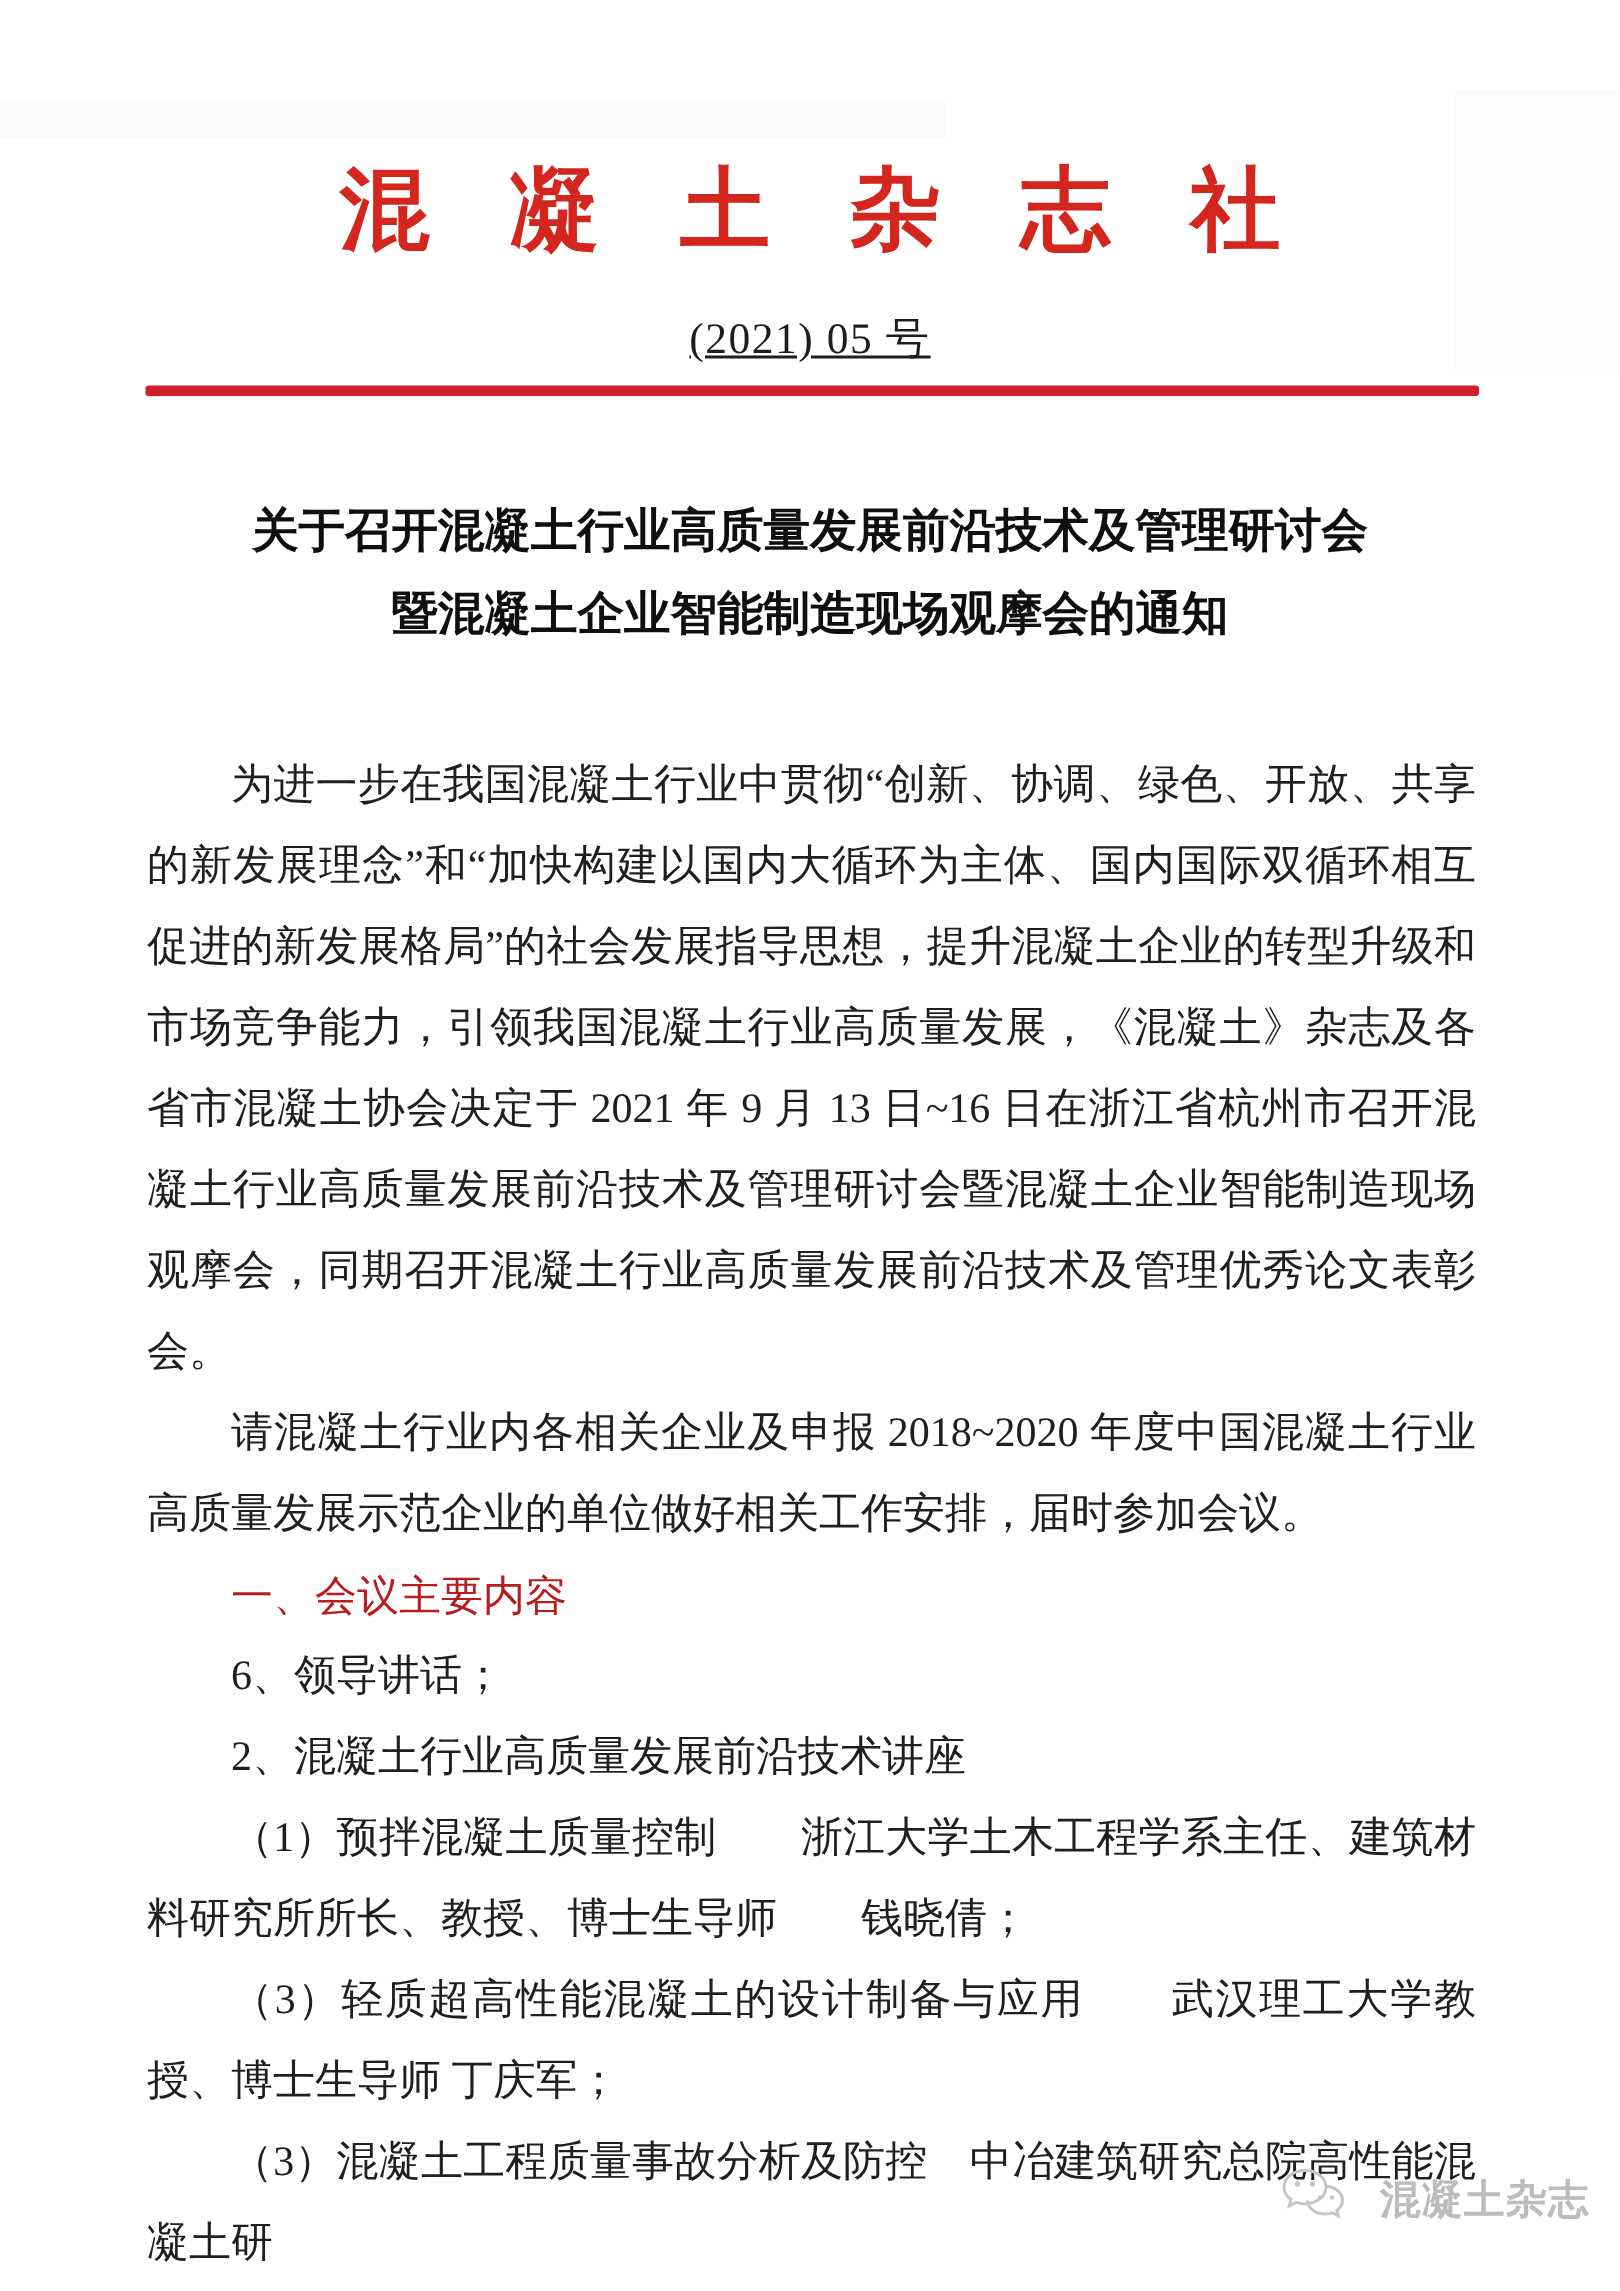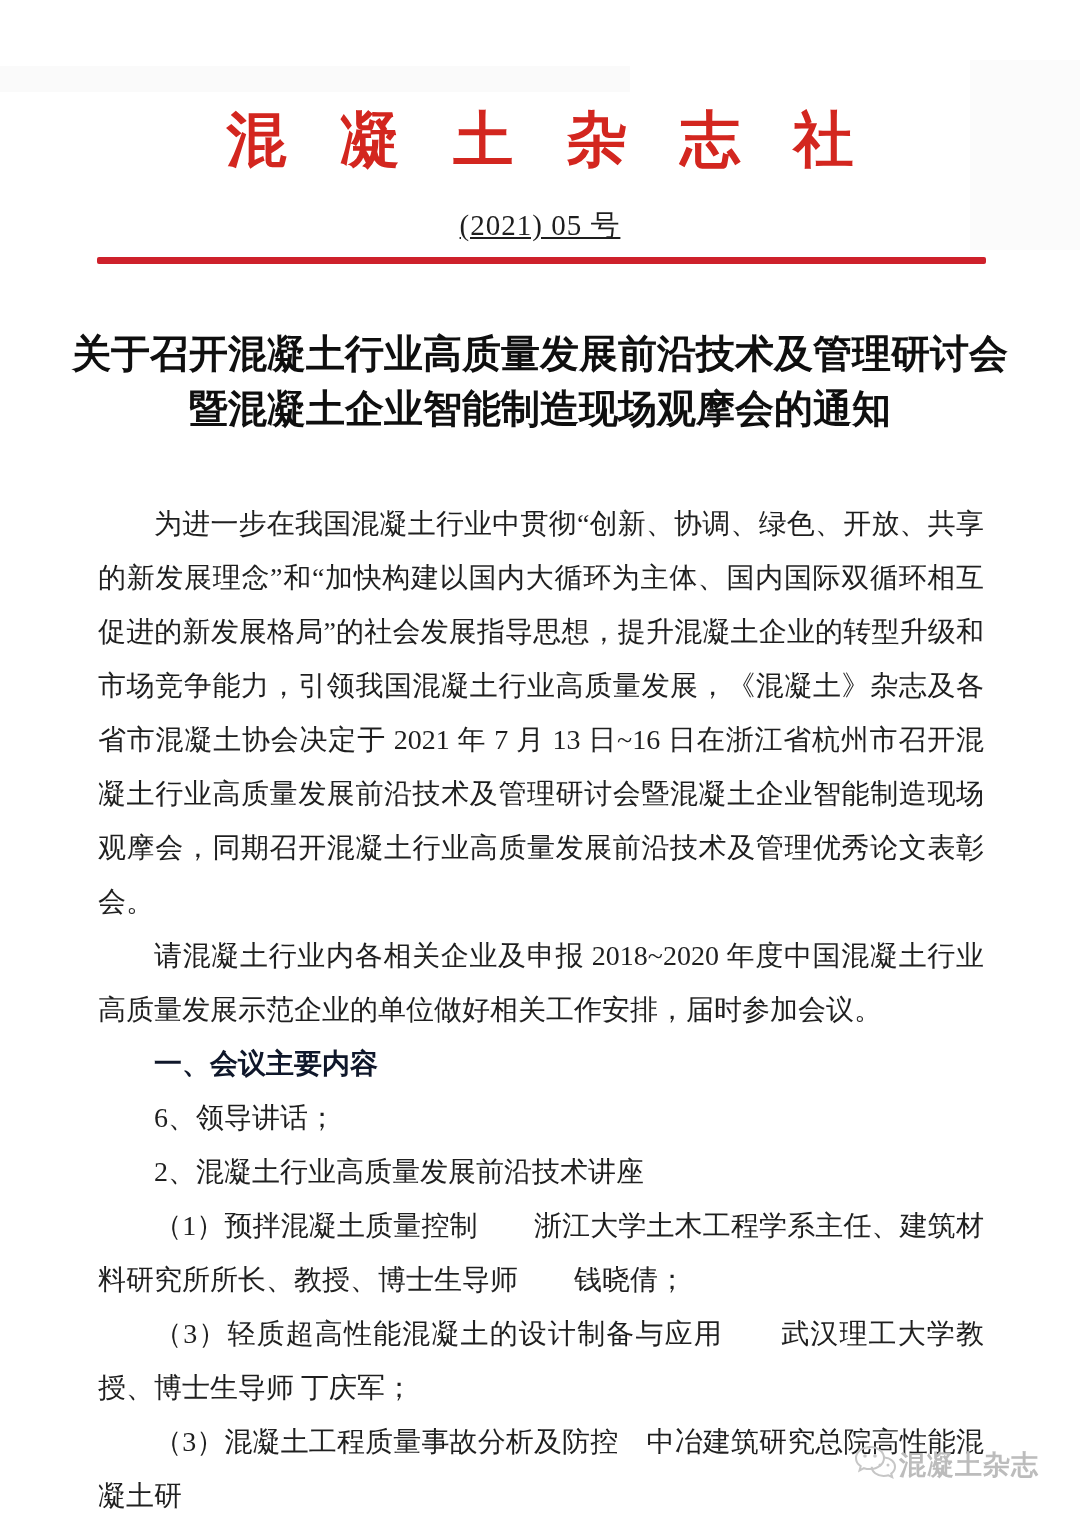--- a/index.html
+++ b/index.html
@@ -52,50 +52,50 @@
     background: #ce212b;
     border-radius: 2px;
   }
   .doc-title {
     position: absolute;
     top: 326px;
     left: 60px;
     width: 960px;
     text-align: center;
     font-family: "Liberation Sans", "DejaVu Sans", sans-serif;
-    font-size: 39px;
+    font-size: 31px;
     font-weight: bold;
     color: #0f0f0f;
     line-height: 55px;
   }
   .doc-title .title-line { display: block; }
   .body-text {
     position: absolute;
     top: 497px;
     left: 98px;
     width: 886px;
     font-size: 28px;
     line-height: 54px;
     text-align: justify;
     color: #1f1f1f;
   }
   .body-text .para { text-indent: 2em; }
   .body-text .para.heading {
     font-family: "Liberation Sans", "DejaVu Sans", sans-serif;
-    font-weight: bold;
-    color: #0f172a;
+    font-weight: normal;
+    color: #b91c1c;
     text-align: left;
   }
   .watermark {
     position: absolute;
     left: 852px;
     top: 1443px;
     display: flex;
     align-items: center;
-    gap: 1px;
+    gap: 22px;
   }
   .watermark .wm-label {
     font-family: "Liberation Sans", "DejaVu Sans", sans-serif;
     font-size: 27px;
     font-weight: 600;
     color: #bcbcbc;
     letter-spacing: 1px;
     white-space: nowrap;
   }
   .wm-icon { display: inline-block; }
@@ -113,21 +113,21 @@
   <div class="doc-number">(2021) 05 号</div>
 
   <div class="divider"></div>
 
   <div class="doc-title">
     <span class="title-line">关于召开混凝土行业高质量发展前沿技术及管理研讨会</span>
     <span class="title-line">暨混凝土企业智能制造现场观摩会的通知</span>
   </div>
 
   <div class="body-text">
-      <p class="para">为进一步在我国混凝土行业中贯彻“创新、协调、绿色、开放、共享的新发展理念”和“加快构建以国内大循环为主体、国内国际双循环相互促进的新发展格局”的社会发展指导思想，提升混凝土企业的转型升级和市场竞争能力，引领我国混凝土行业高质量发展，《混凝土》杂志及各省市混凝土协会决定于 2021 年 7 月 13 日~16 日在浙江省杭州市召开混凝土行业高质量发展前沿技术及管理研讨会暨混凝土企业智能制造现场观摩会，同期召开混凝土行业高质量发展前沿技术及管理优秀论文表彰会。</p>
+      <p class="para">为进一步在我国混凝土行业中贯彻“创新、协调、绿色、开放、共享的新发展理念”和“加快构建以国内大循环为主体、国内国际双循环相互促进的新发展格局”的社会发展指导思想，提升混凝土企业的转型升级和市场竞争能力，引领我国混凝土行业高质量发展，《混凝土》杂志及各省市混凝土协会决定于 2021 年 9 月 13 日~16 日在浙江省杭州市召开混凝土行业高质量发展前沿技术及管理研讨会暨混凝土企业智能制造现场观摩会，同期召开混凝土行业高质量发展前沿技术及管理优秀论文表彰会。</p>
       <p class="para">请混凝土行业内各相关企业及申报 2018~2020 年度中国混凝土行业高质量发展示范企业的单位做好相关工作安排，届时参加会议。</p>
       <p class="para heading">一、会议主要内容</p>
       <p class="para">6、领导讲话；</p>
       <p class="para">2、混凝土行业高质量发展前沿技术讲座</p>
       <p class="para">（1）预拌混凝土质量控制　　浙江大学土木工程学系主任、建筑材料研究所所长、教授、博士生导师　　钱晓倩；</p>
       <p class="para">（3）轻质超高性能混凝土的设计制备与应用　　武汉理工大学教授、博士生导师 丁庆军；</p>
       <p class="para">（3）混凝土工程质量事故分析及防控　中冶建筑研究总院高性能混凝土研</p>
     </div>
 
   <div class="watermark">

